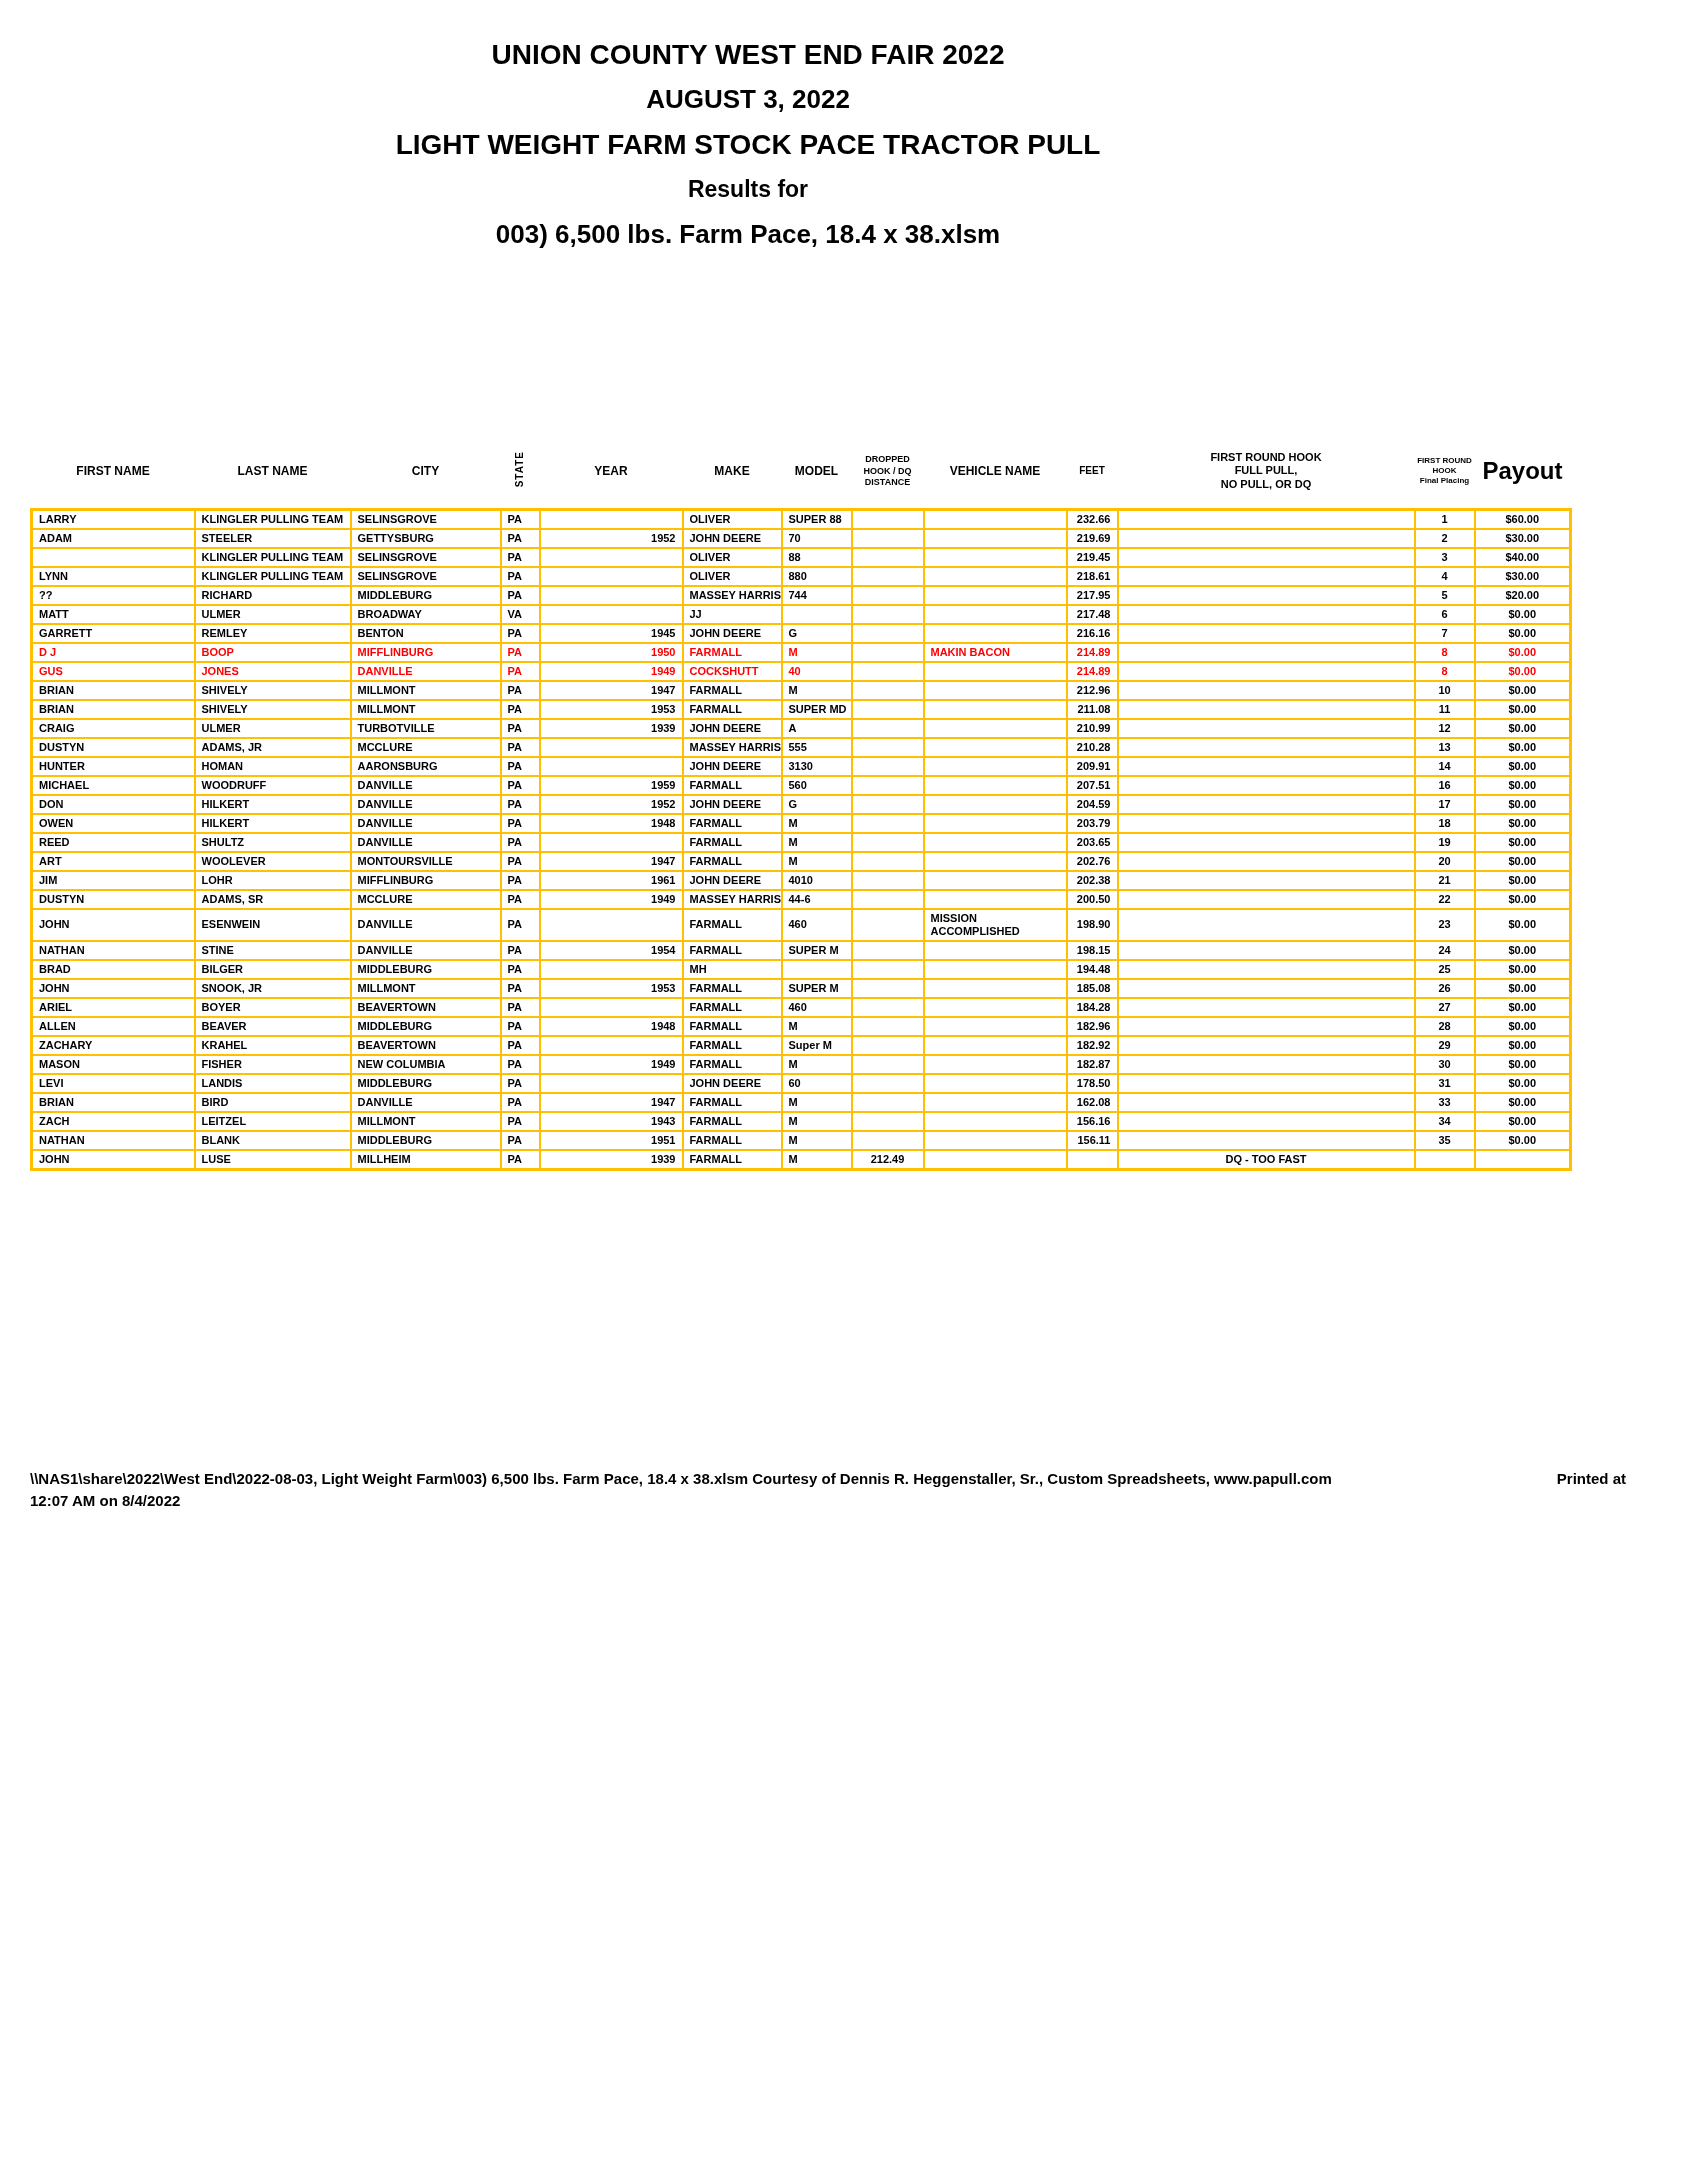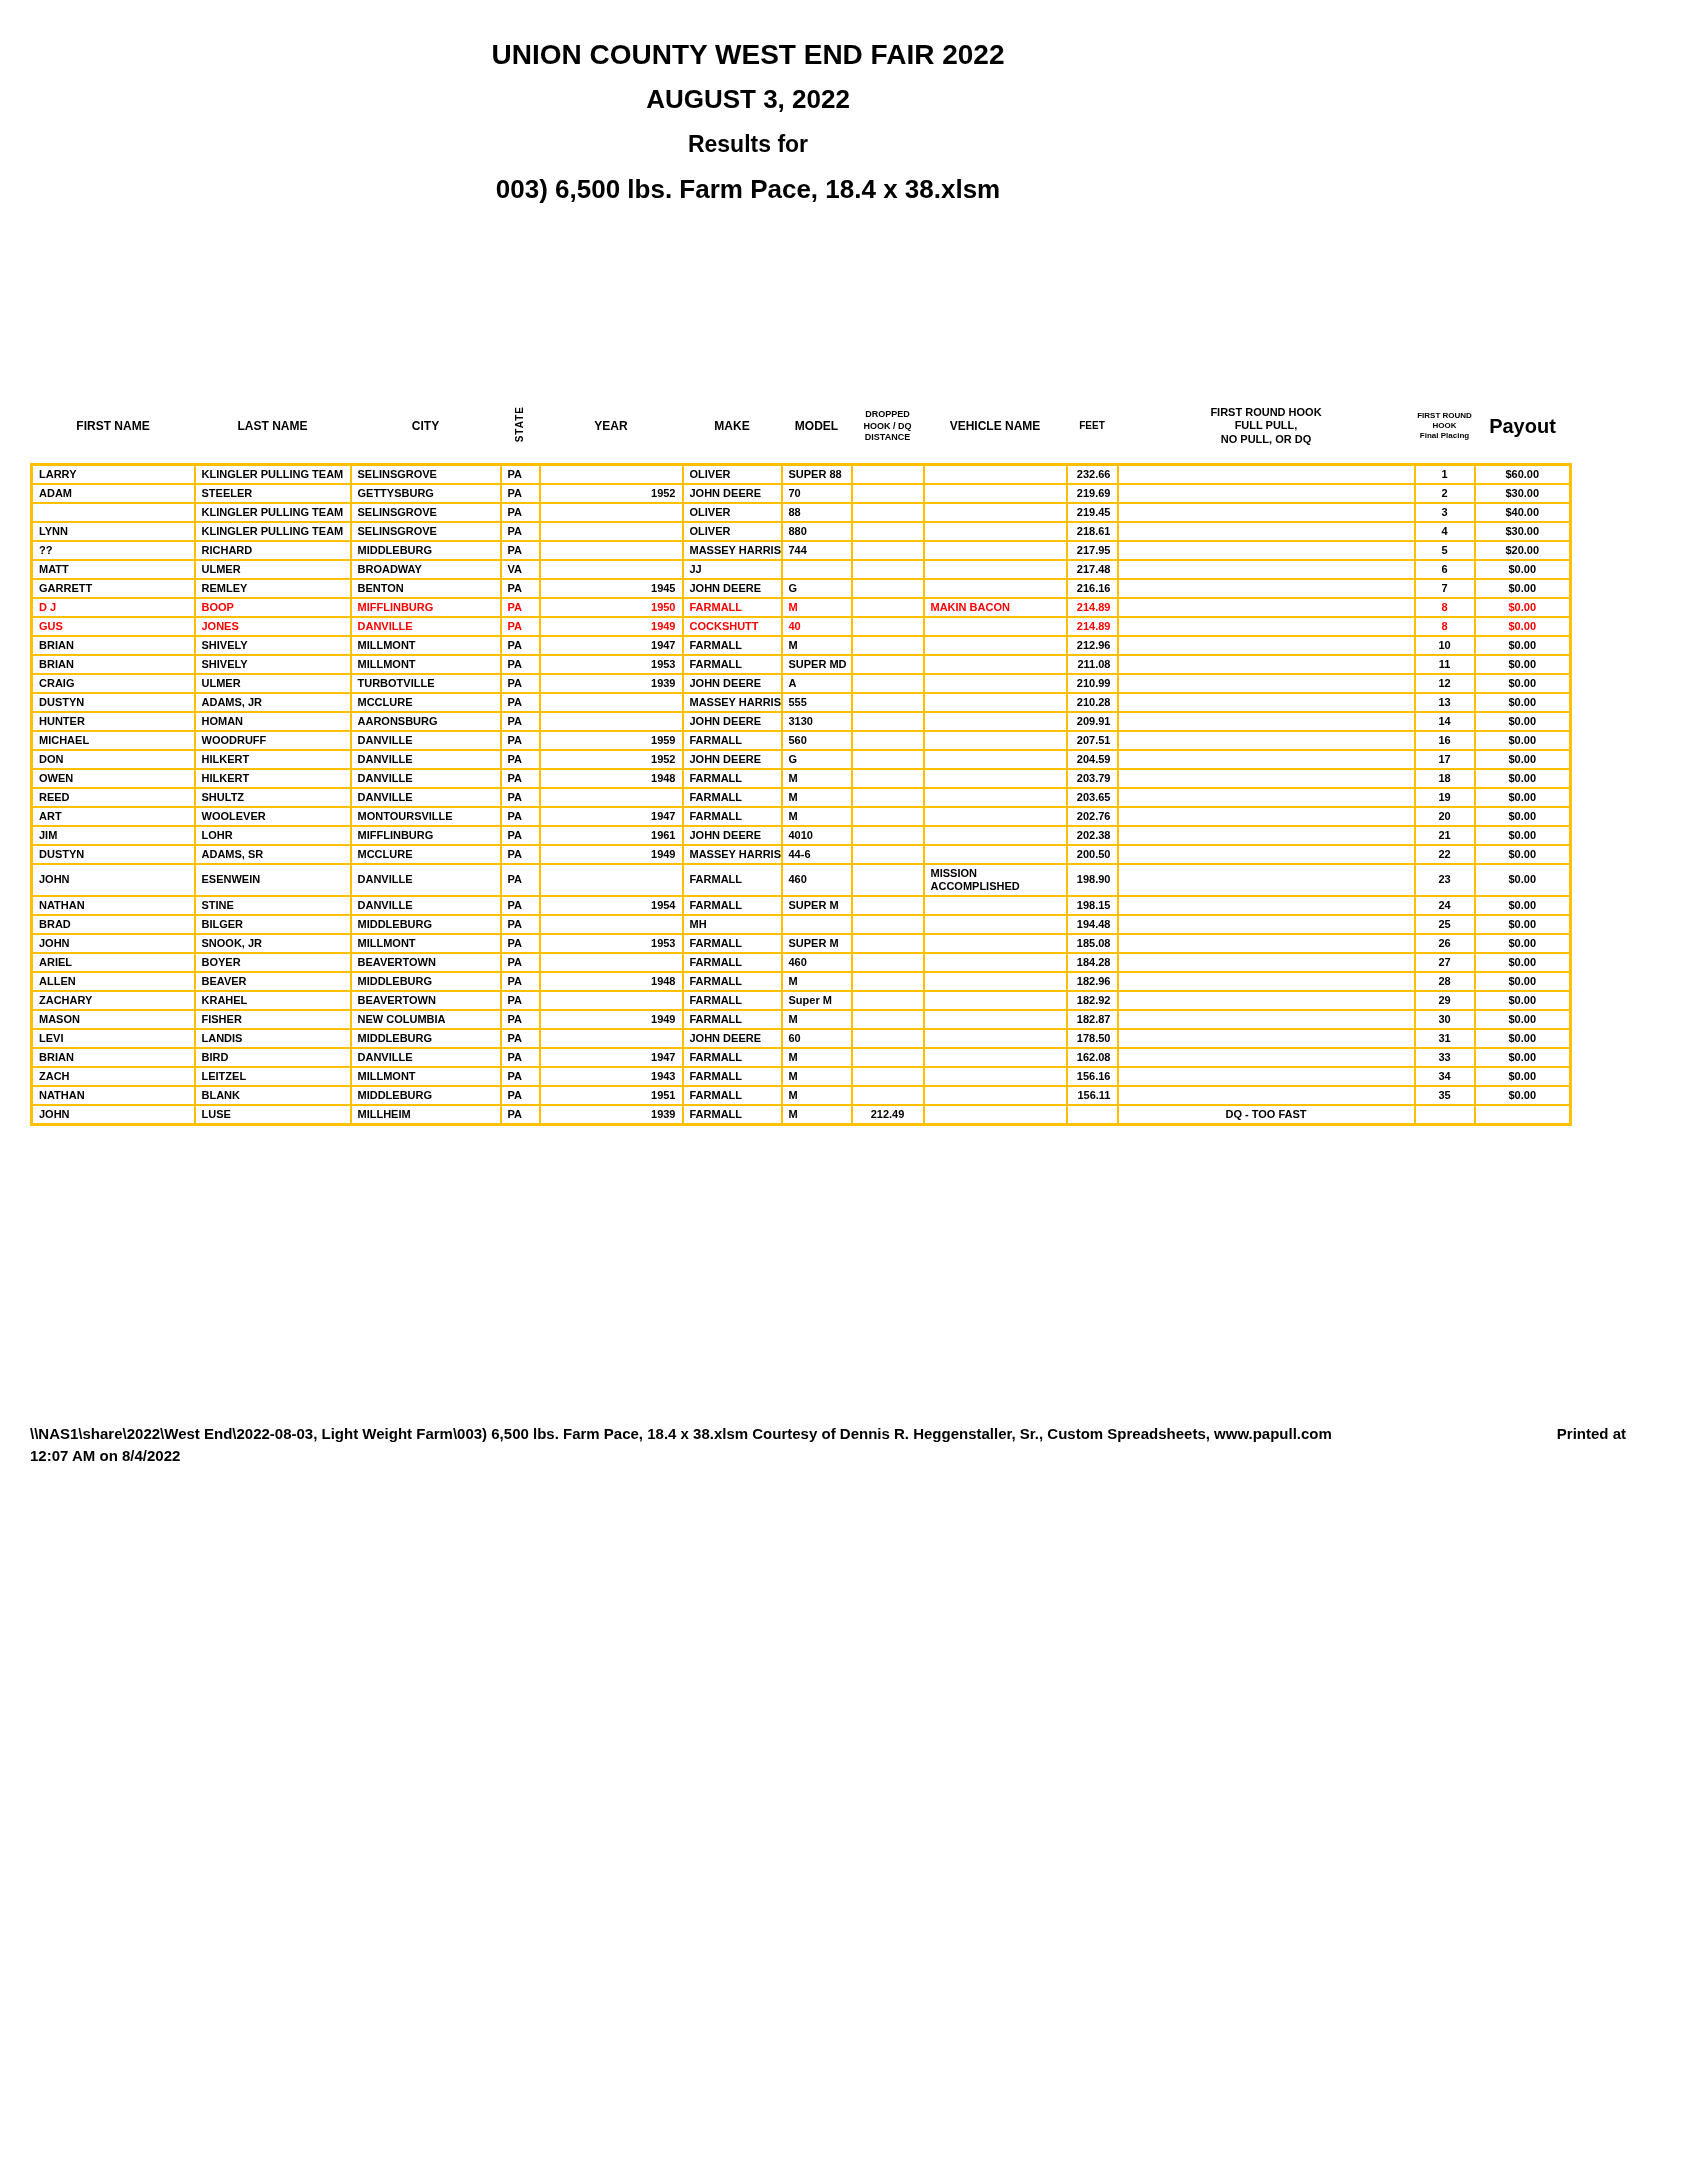--- a/index.html
+++ b/index.html
@@ -21,21 +21,21 @@
     padding:2px; white-space:pre-line; height:74px; font-size:12px; line-height:1.25;
   }
   th.h-state span{
     display:inline-block; writing-mode:vertical-rl; transform:rotate(180deg);
     font-size:10px; letter-spacing:1px;
   }
   th.h-dropped { font-size:9px; }
   th.h-feet { font-size:10px; }
   th.h-fullpull { font-size:11px; }
   th.h-placing { font-size:8px; line-height:1.3; }
-  th.h-payout { font-size:20px; }
+  th.h-payout { font-size:24px; }
 
   tbody tr { height:18px; }
   tbody td {
     border:2px solid var(--grid);
     font-size:11px; font-weight:bold; line-height:13px;
     padding:2px 6px; overflow:hidden;
   }
   tbody td:first-child { border-left-width:3px; }
   tbody td:last-child { border-right-width:3px; }
   tbody tr:last-child td { border-bottom-width:3px; }
@@ -48,20 +48,21 @@
   .footer { margin:297px 0 0 30px; width:1596px; font-weight:bold; font-size:15px; line-height:22px; }
   .footer-line1 { display:flex; justify-content:space-between; align-items:flex-end; }
   .footer-path { max-width:1406px; }
 </style>
 </head>
 <body>
 
 <div class="titles">
   <div class="t1">UNION COUNTY WEST END FAIR 2022</div>
   <div class="t2">AUGUST 3, 2022</div>
+  <div class="t3">LIGHT WEIGHT FARM STOCK PACE TRACTOR PULL</div>
   <div class="t4">Results for</div>
   <div class="t5">003) 6,500 lbs. Farm Pace, 18.4 x 38.xlsm</div>
 </div>
 
 <table class="results">
   <colgroup>
     <col style="width:163px">
       <col style="width:156px">
       <col style="width:150px">
     <col style="width:39px">

